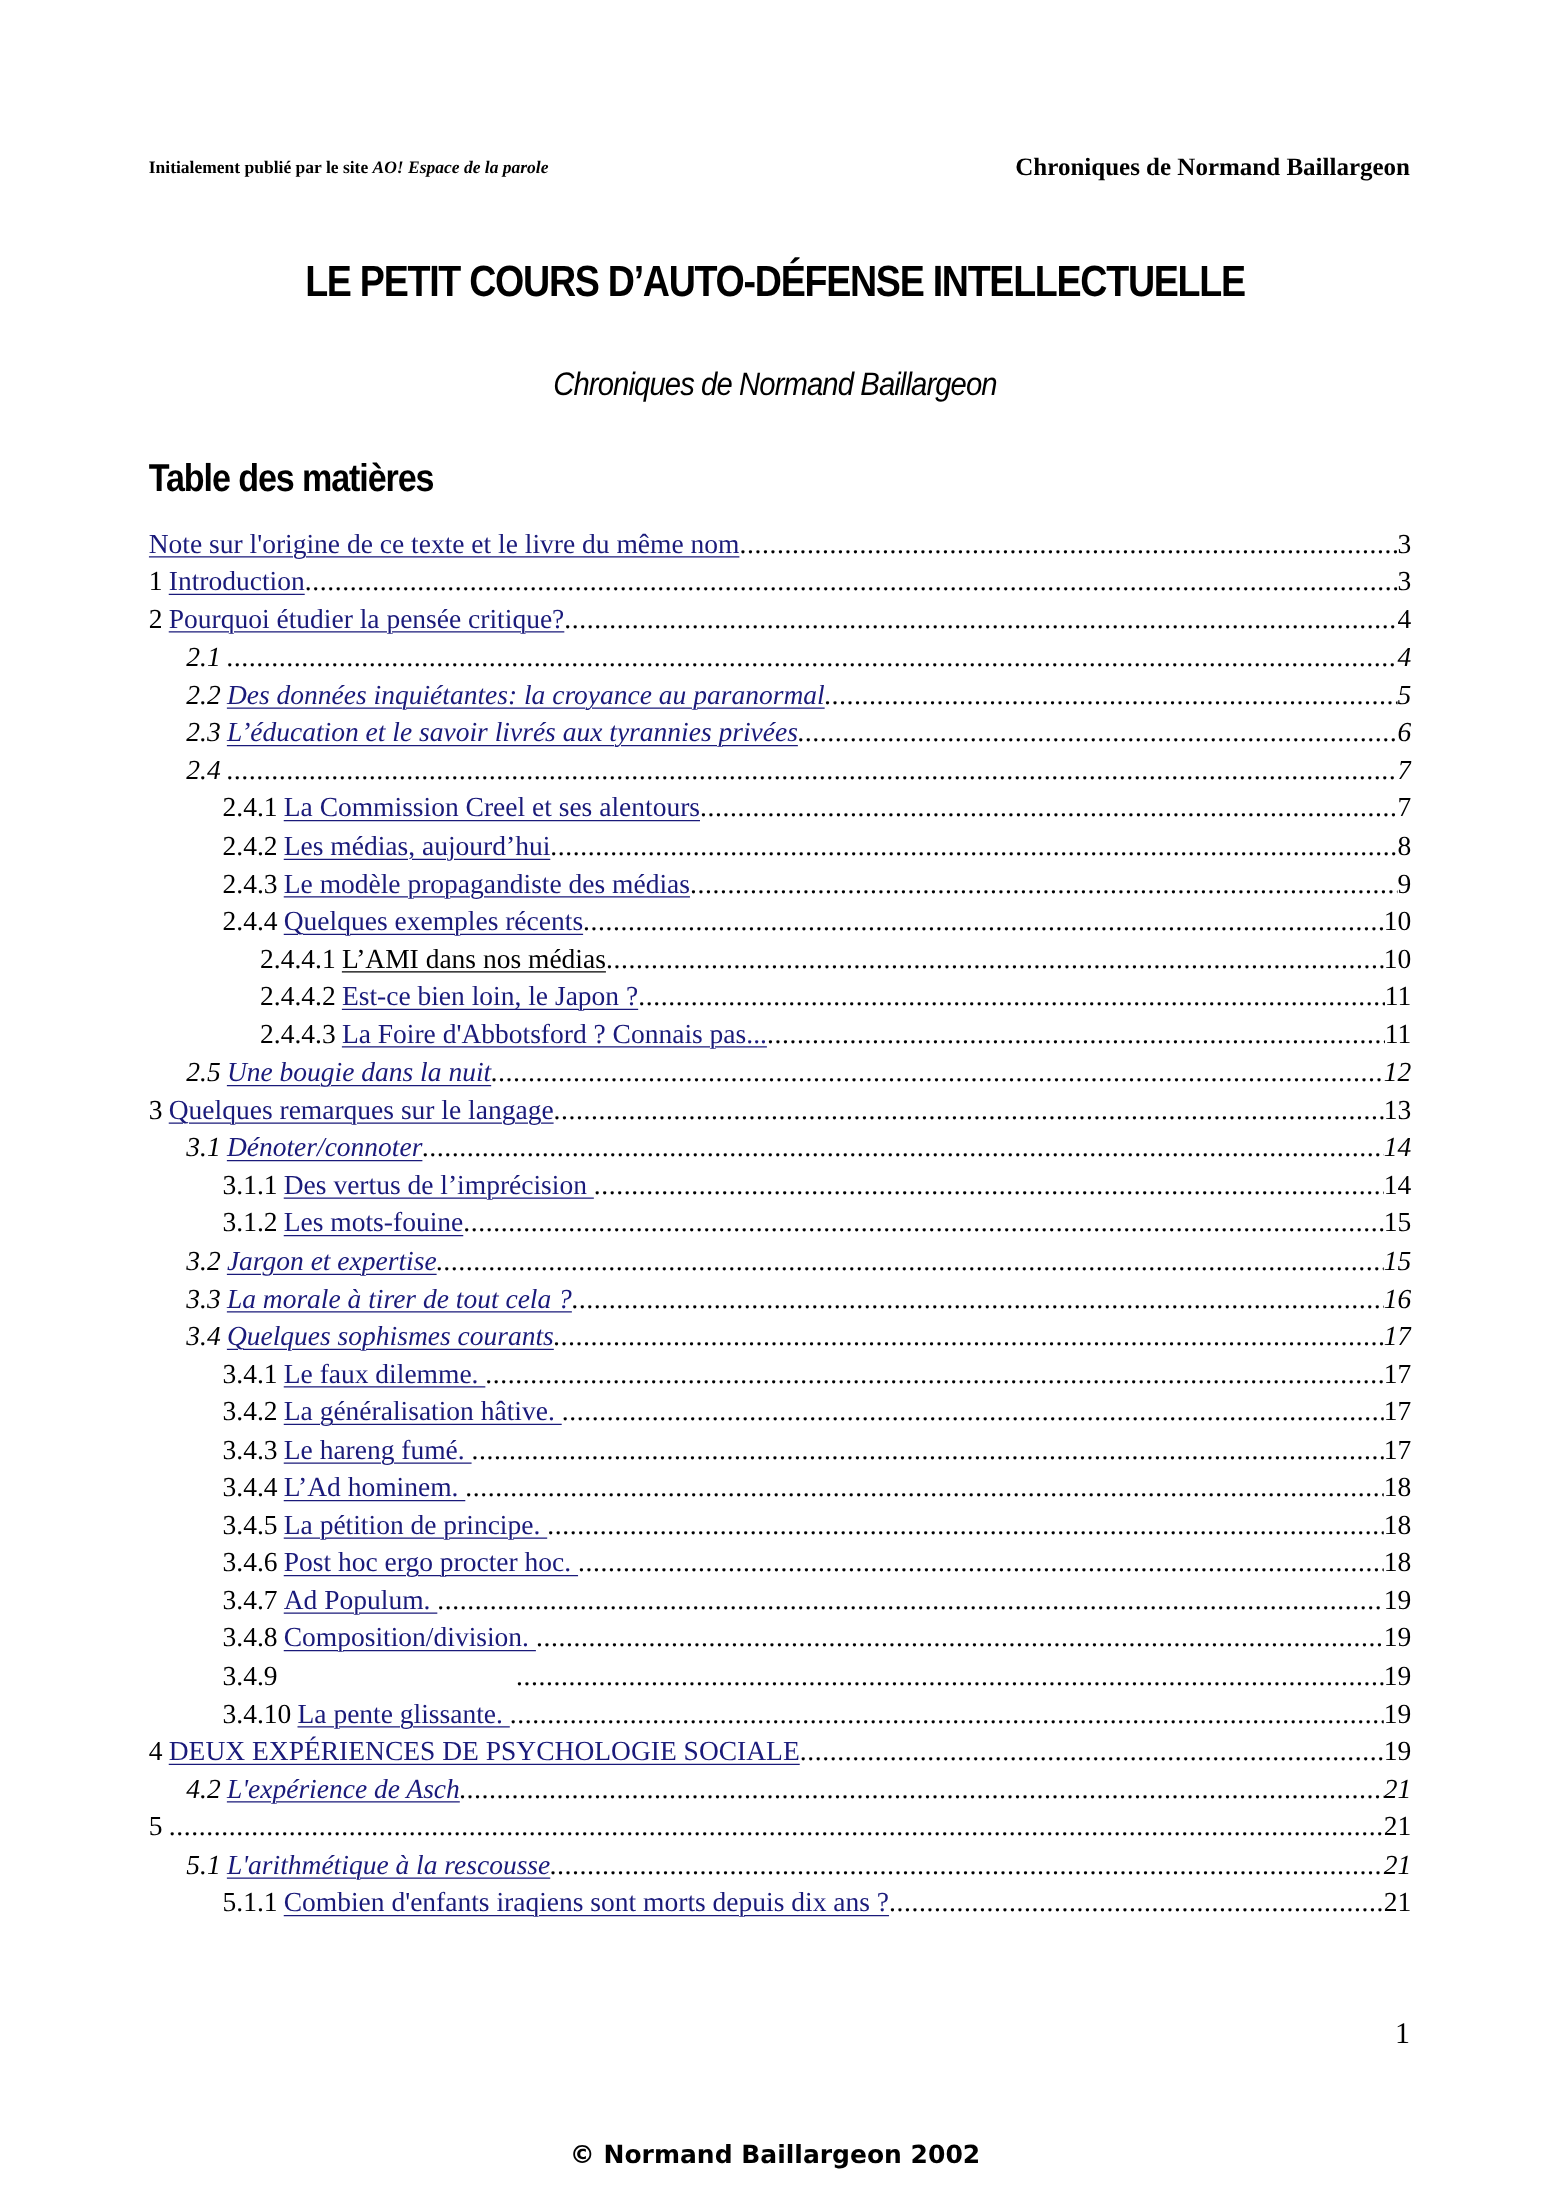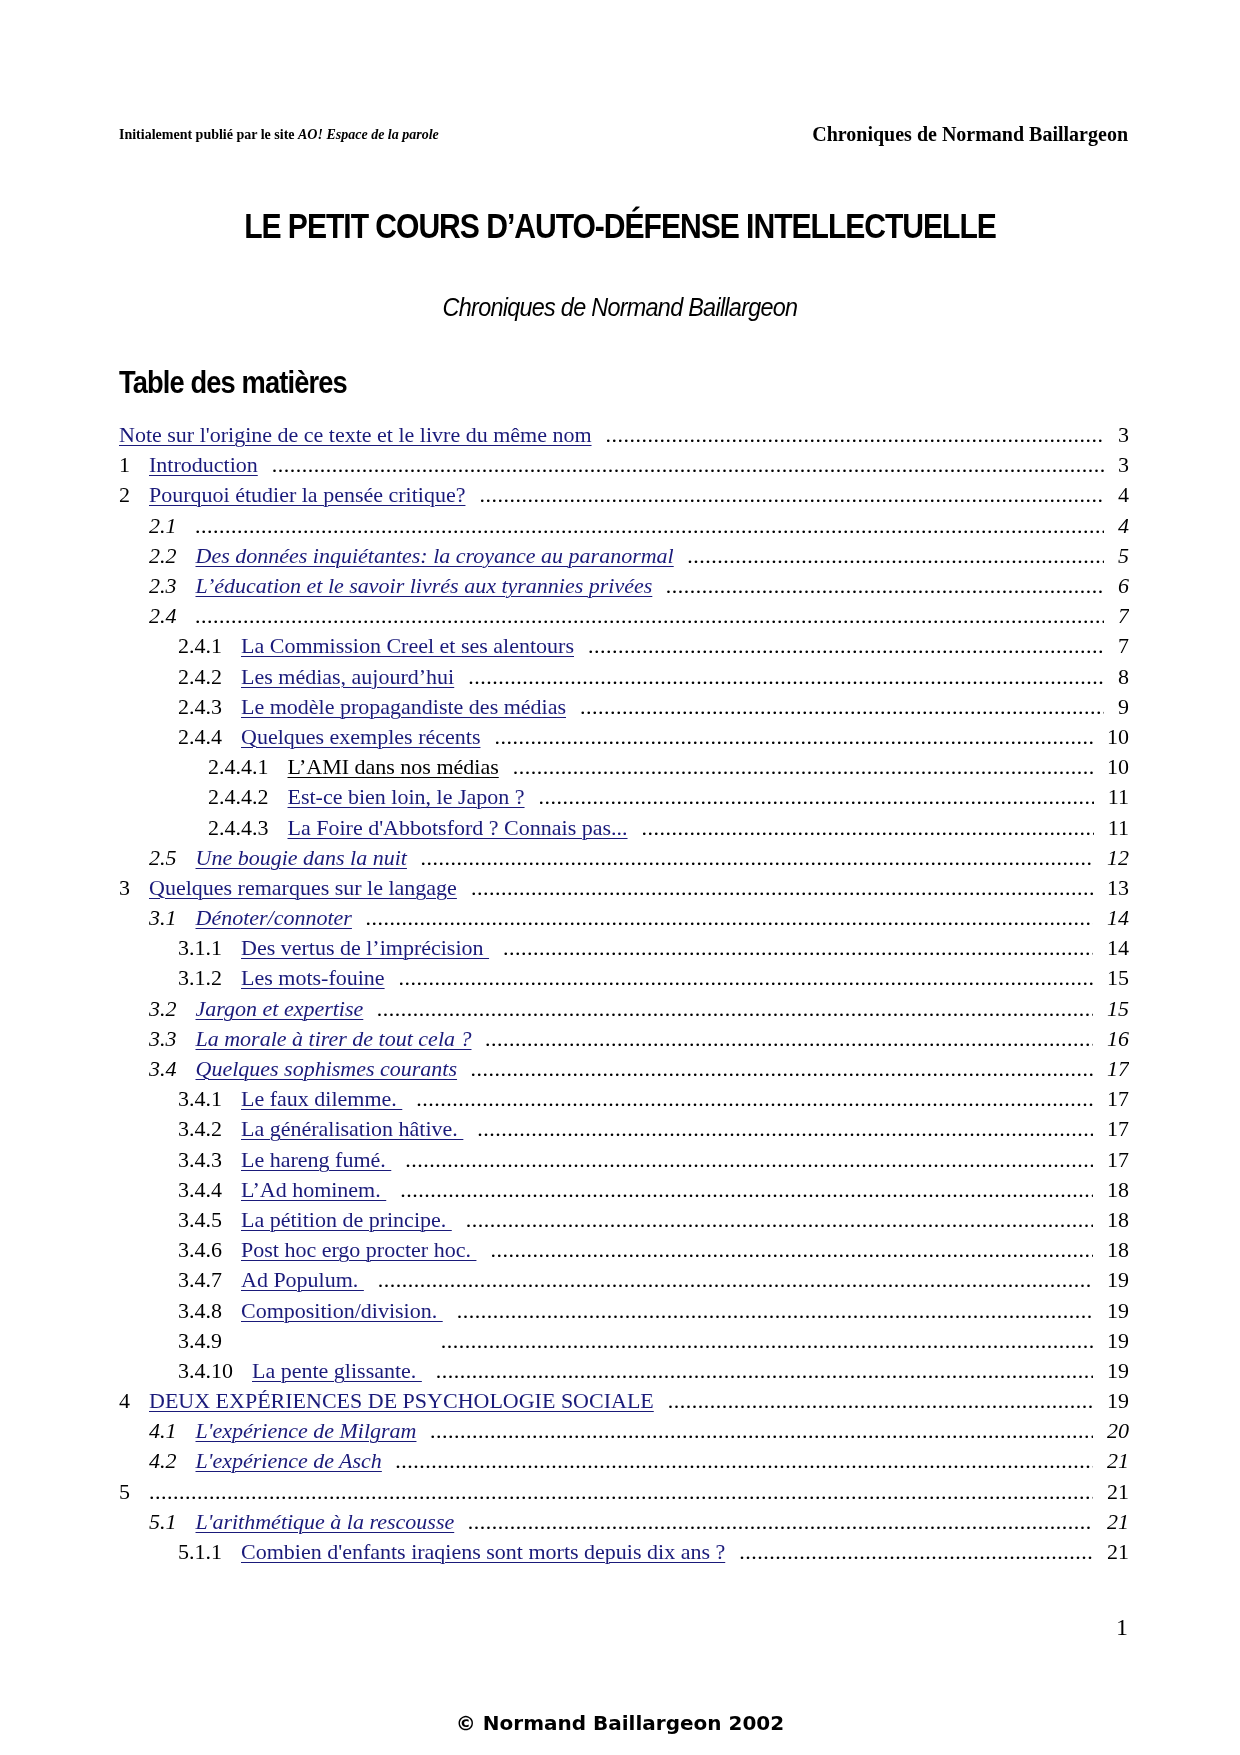--- a/index.html
+++ b/index.html
@@ -5,21 +5,21 @@
   html, body { margin: 0; padding: 0; background: #ffffff; }
   body { width: 1240px; height: 1755px; position: relative; overflow: hidden; color: #000; }
   .page { position: absolute; left: 0; top: 0; width: 1240px; height: 1721px; }
   .hdr-left { position: absolute; left: 119px; top: 127px; font-family: "Liberation Serif", serif; font-weight: bold; font-size: 14px; }
   .hdr-left i { font-weight: bold; }
   .hdr-right { position: absolute; right: 112px; top: 123px; font-family: "Liberation Serif", serif; font-weight: bold; font-size: 20px; }
   .title { position: absolute; left: 0; width: 1240px; top: 206px; text-align: center; font-family: "Liberation Sans", sans-serif; font-weight: bold; font-size: 35px; letter-spacing: -1.2px; transform: scaleX(0.86); }
   .subtitle { position: absolute; left: 0; width: 1240px; top: 292px; text-align: center; font-family: "Liberation Sans", sans-serif; font-style: italic; font-size: 26px; letter-spacing: -0.8px; transform: scaleX(0.9); }
   .toc-heading { position: absolute; left: 119px; top: 365px; font-family: "Liberation Sans", sans-serif; font-weight: bold; font-size: 31px; letter-spacing: -1px; transform: scaleX(0.88); transform-origin: left; }
   .toc { position: absolute; left: 119px; top: 420px; width: 1010px; font-family: "Liberation Serif", serif; font-size: 22px; }
-  .toc-row { display: flex; align-items: center; height: 30.2px; line-height: 30px; white-space: nowrap; overflow: hidden; gap: 14px; }
+  .toc-row { display: flex; align-items: flex-start; height: 30.2px; line-height: 30px; white-space: nowrap; overflow: hidden; }
   .toc-row .num { margin-right: 5px; }
   .toc-row a { color: #1a1a7a; text-decoration: underline; text-decoration-thickness: 1px; text-underline-offset: 3px; }
   .toc-row .dots { flex: 1; overflow: hidden; white-space: nowrap; }
   .toc-row .dots::before { content: "................................................................................................................................................................................................................................"; letter-spacing: 0.5px; }
   .toc-row .page-num { margin-left: 0; }
   .lvl1 { padding-left: 0; }
   .lvl2 { padding-left: 30px; font-style: italic; }
   .lvl3 { padding-left: 59px; }
   .lvl4 { padding-left: 89px; }
   .footer-copy { position: absolute; left: 0; width: 1240px; top: 1711px; text-align: center; font-family: "DejaVu Sans", sans-serif; font-weight: bold; font-size: 20px; }
@@ -229,26 +229,20 @@
         <span class="dots"></span>
         <span class="page-num">19</span>
       </div>
       <div class="toc-row lvl1">
         <span class="num">4</span>
         <a style="color: rgb(26, 26, 122); white-space: pre;">DEUX EXPÉRIENCES DE PSYCHOLOGIE SOCIALE</a>
         <span class="dots"></span>
         <span class="page-num">19</span>
       </div>
       <div class="toc-row lvl2">
-        <span class="num">4.1</span>
-        <a style="color: rgb(26, 26, 122); white-space: pre;">L'expérience de Milgram</a>
-        <span class="dots"></span>
-        <span class="page-num">20</span>
-      </div>
-      <div class="toc-row lvl2">
         <span class="num">4.2</span>
         <a style="color: rgb(26, 26, 122); white-space: pre;">L'expérience de Asch</a>
         <span class="dots"></span>
         <span class="page-num">21</span>
       </div>
       <div class="toc-row lvl1">
         <span class="num">5</span>
         <span class="dots"></span>
         <span class="page-num">21</span>
       </div>

